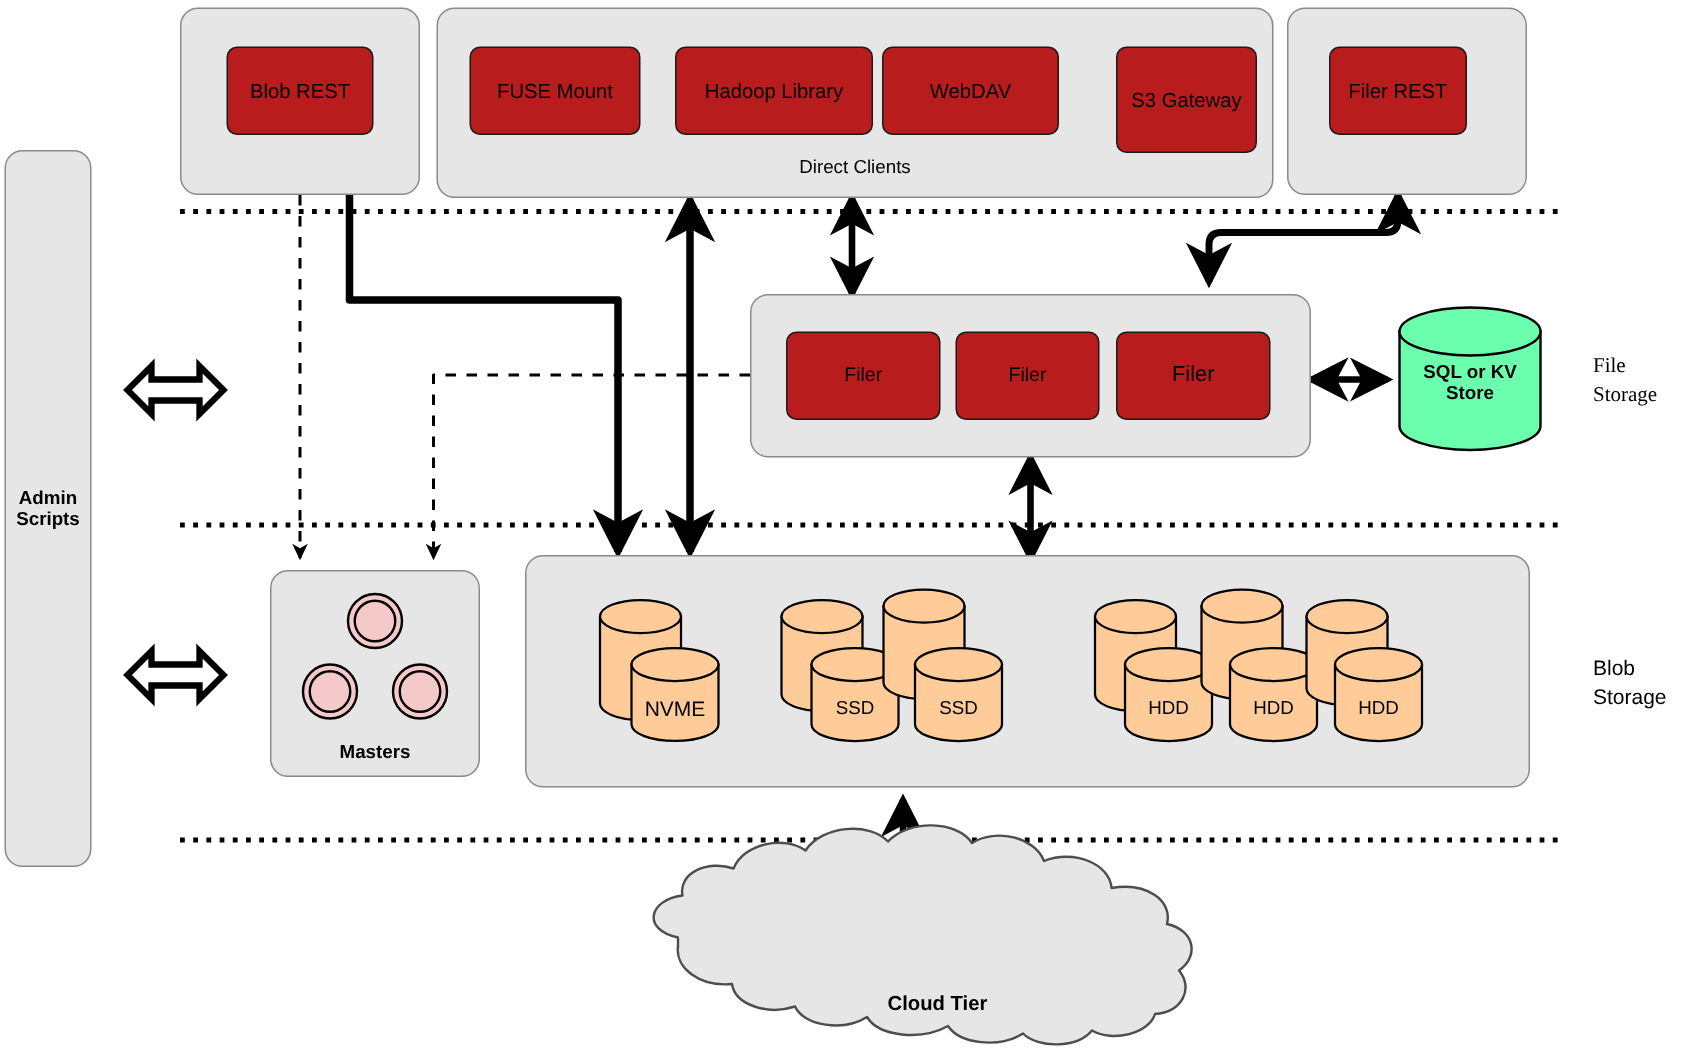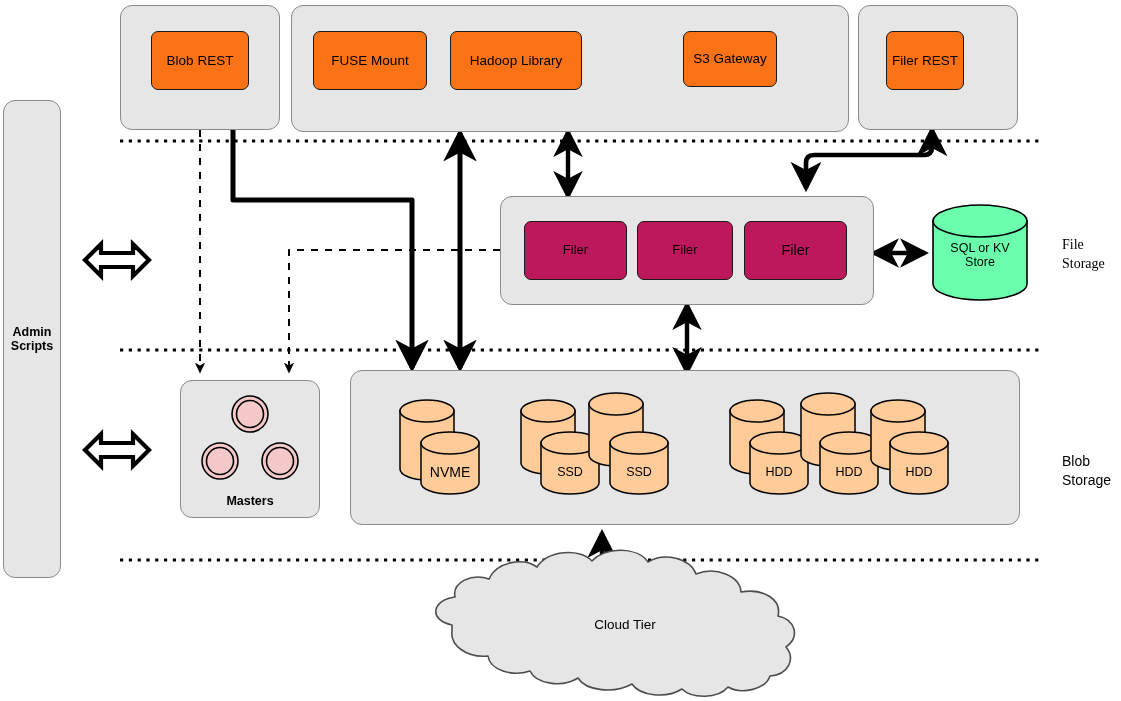--- a/index.html
+++ b/index.html
@@ -4,22 +4,22 @@
 <style>
   html, body { margin:0; padding:0; background:#ffffff; }
   body { width:1121px; height:701px; position:relative; overflow:hidden;
          font-family:"Liberation Sans", sans-serif; color:#000; }
   #stage { position:absolute; left:0; top:0; width:1121px; height:701px; }
   svg.layer { position:absolute; left:0; top:0; width:1121px; height:701px; pointer-events:none; }
 
   .node { position:absolute; box-sizing:border-box; display:flex; align-items:center; justify-content:center;
           text-align:center; line-height:1.15; }
   .grpbox { background:#e6e6e6; border:1px solid #8a8a8a; border-radius:12px; }
-  .orange { background:#f97316; border:1px solid #1a1a1a; border-radius:7px; font-size:13.5px; }
-  .green  { background:#be185d; border:1px solid #1a1a1a; border-radius:7px; font-size:13.5px; }
+  .orange { background:#b91c1c; border:1px solid #1a1a1a; border-radius:7px; font-size:13.5px; }
+  .green  { background:#b91c1c; border:1px solid #1a1a1a; border-radius:7px; font-size:13.5px; }
   .tier-label { position:absolute; font-size:14px; line-height:1.35; text-align:left; }
   .cap { position:absolute; font-size:12.5px; text-align:center; }
 </style>
 </head>
 <body>
 
 <div id="stage">
 
   <svg class="layer" viewBox="0 0 1121 701">
     <defs>
@@ -84,35 +84,37 @@
     <span>Admin</span>
     <span>Scripts</span>
   </div>
 
   <div class="node grpbox" style="left:120px; top:5px; width:160px; height:125px;"></div>
   <div class="node orange" style="left:151px; top:31px; width:98px; height:59px;">Blob REST</div>
 
   <div class="node grpbox" style="left:291px; top:5px; width:558px; height:127px;"></div>
   <div class="node orange" style="left:313px; top:31px; width:114px; height:59px;text-align:right;">FUSE Mount</div>
   <div class="node orange" style="left:450px; top:31px; width:132px; height:59px;">Hadoop Library</div>
-  <div class="node orange" style="left:683px; top:31px; width:94px; height:56px;">S3 Gateway</div>
+  <div class="node orange" style="left:588px; top:31px; width:118px; height:59px;">WebDAV</div>
+  <div class="node orange" style="left:744px; top:31px; width:94px; height:71px;">S3 Gateway</div>
+  <div class="cap" style="left:291px; top:104px; width:558px;">Direct Clients</div>
 
   <div class="node grpbox" style="left:858px; top:5px; width:160px; height:125px;"></div>
-  <div class="node orange" style="left:886px; top:31px; width:78px; height:59px;">Filer REST</div>
+  <div class="node orange" style="left:886px; top:31px; width:92px; height:59px;">Filer REST</div>
 
   <div class="node grpbox" style="left:500px; top:196px; width:374px; height:109px;"></div>
   <div class="node green" style="left:524px; top:221px; width:103px; height:59px; font-size:13px;">Filer</div>
   <div class="node green" style="left:637px; top:221px; width:96px; height:59px; font-size:13px;">Filer</div>
   <div class="node green" style="left:744px; top:221px; width:103px; height:59px; font-size:14.5px;">Filer</div>
 
   <svg class="layer" viewBox="0 0 1121 701" style="pointer-events:auto;">
     <path d="M933,221 L933,284 A47,16 0 0 0 1027,284 L1027,221 Z" fill="#6bffad" stroke="#000" stroke-width="1.6"></path>
     <ellipse cx="980" cy="221" rx="47" ry="16" fill="#6bffad" stroke="#000" stroke-width="1.6"></ellipse>
   </svg>
-  <div class="node" style="left:933px; top:235px; width:94px; height:40px; flex-direction:column; font-size:12.5px; font-weight:normal;">
+  <div class="node" style="left:933px; top:235px; width:94px; height:40px; flex-direction:column; font-size:12.5px; font-weight:bold;">
     <span>SQL or KV</span>
     <span>Store</span>
   </div>
 
   <div class="tier-label" style="left:1062px; top:236px;font-family:Liberation Serif, serif;">
     <div>File</div>
     <div>Storage</div>
   </div>
 
   <div class="node grpbox" style="left:180px; top:380px; width:140px; height:138px;"></div>
@@ -191,20 +193,20 @@
     </g>
   </svg>
 
   <div class="node" style="left:421px; top:464px; width:58px; height:16px; font-size:14px;">NVME</div>
   <div class="node" style="left:541px; top:464px; width:58px; height:16px; font-size:12.5px;">SSD</div>
   <div class="node" style="left:610px; top:464px; width:58px; height:16px; font-size:12.5px;">SSD</div>
   <div class="node" style="left:750px; top:464px; width:58px; height:16px; font-size:12.5px;">HDD</div>
   <div class="node" style="left:820px; top:464px; width:58px; height:16px; font-size:12.5px;">HDD</div>
   <div class="node" style="left:890px; top:464px; width:58px; height:16px; font-size:12.5px;">HDD</div>
 
-  <div class="tier-label" style="left:1062px; top:436px;margin-top:16px;">
+  <div class="tier-label" style="left:1062px; top:436px;">
     <div>Blob</div>
     <div>Storage</div>
   </div>
 
-  <div class="node" style="left:540px; top:616px; width:170px; height:18px; font-size:13.5px; font-weight:normal;">Cloud Tier</div>
+  <div class="node" style="left:540px; top:660px; width:170px; height:18px; font-size:13.5px; font-weight:bold;">Cloud Tier</div>
 
 </div>
 
 </body></html>

